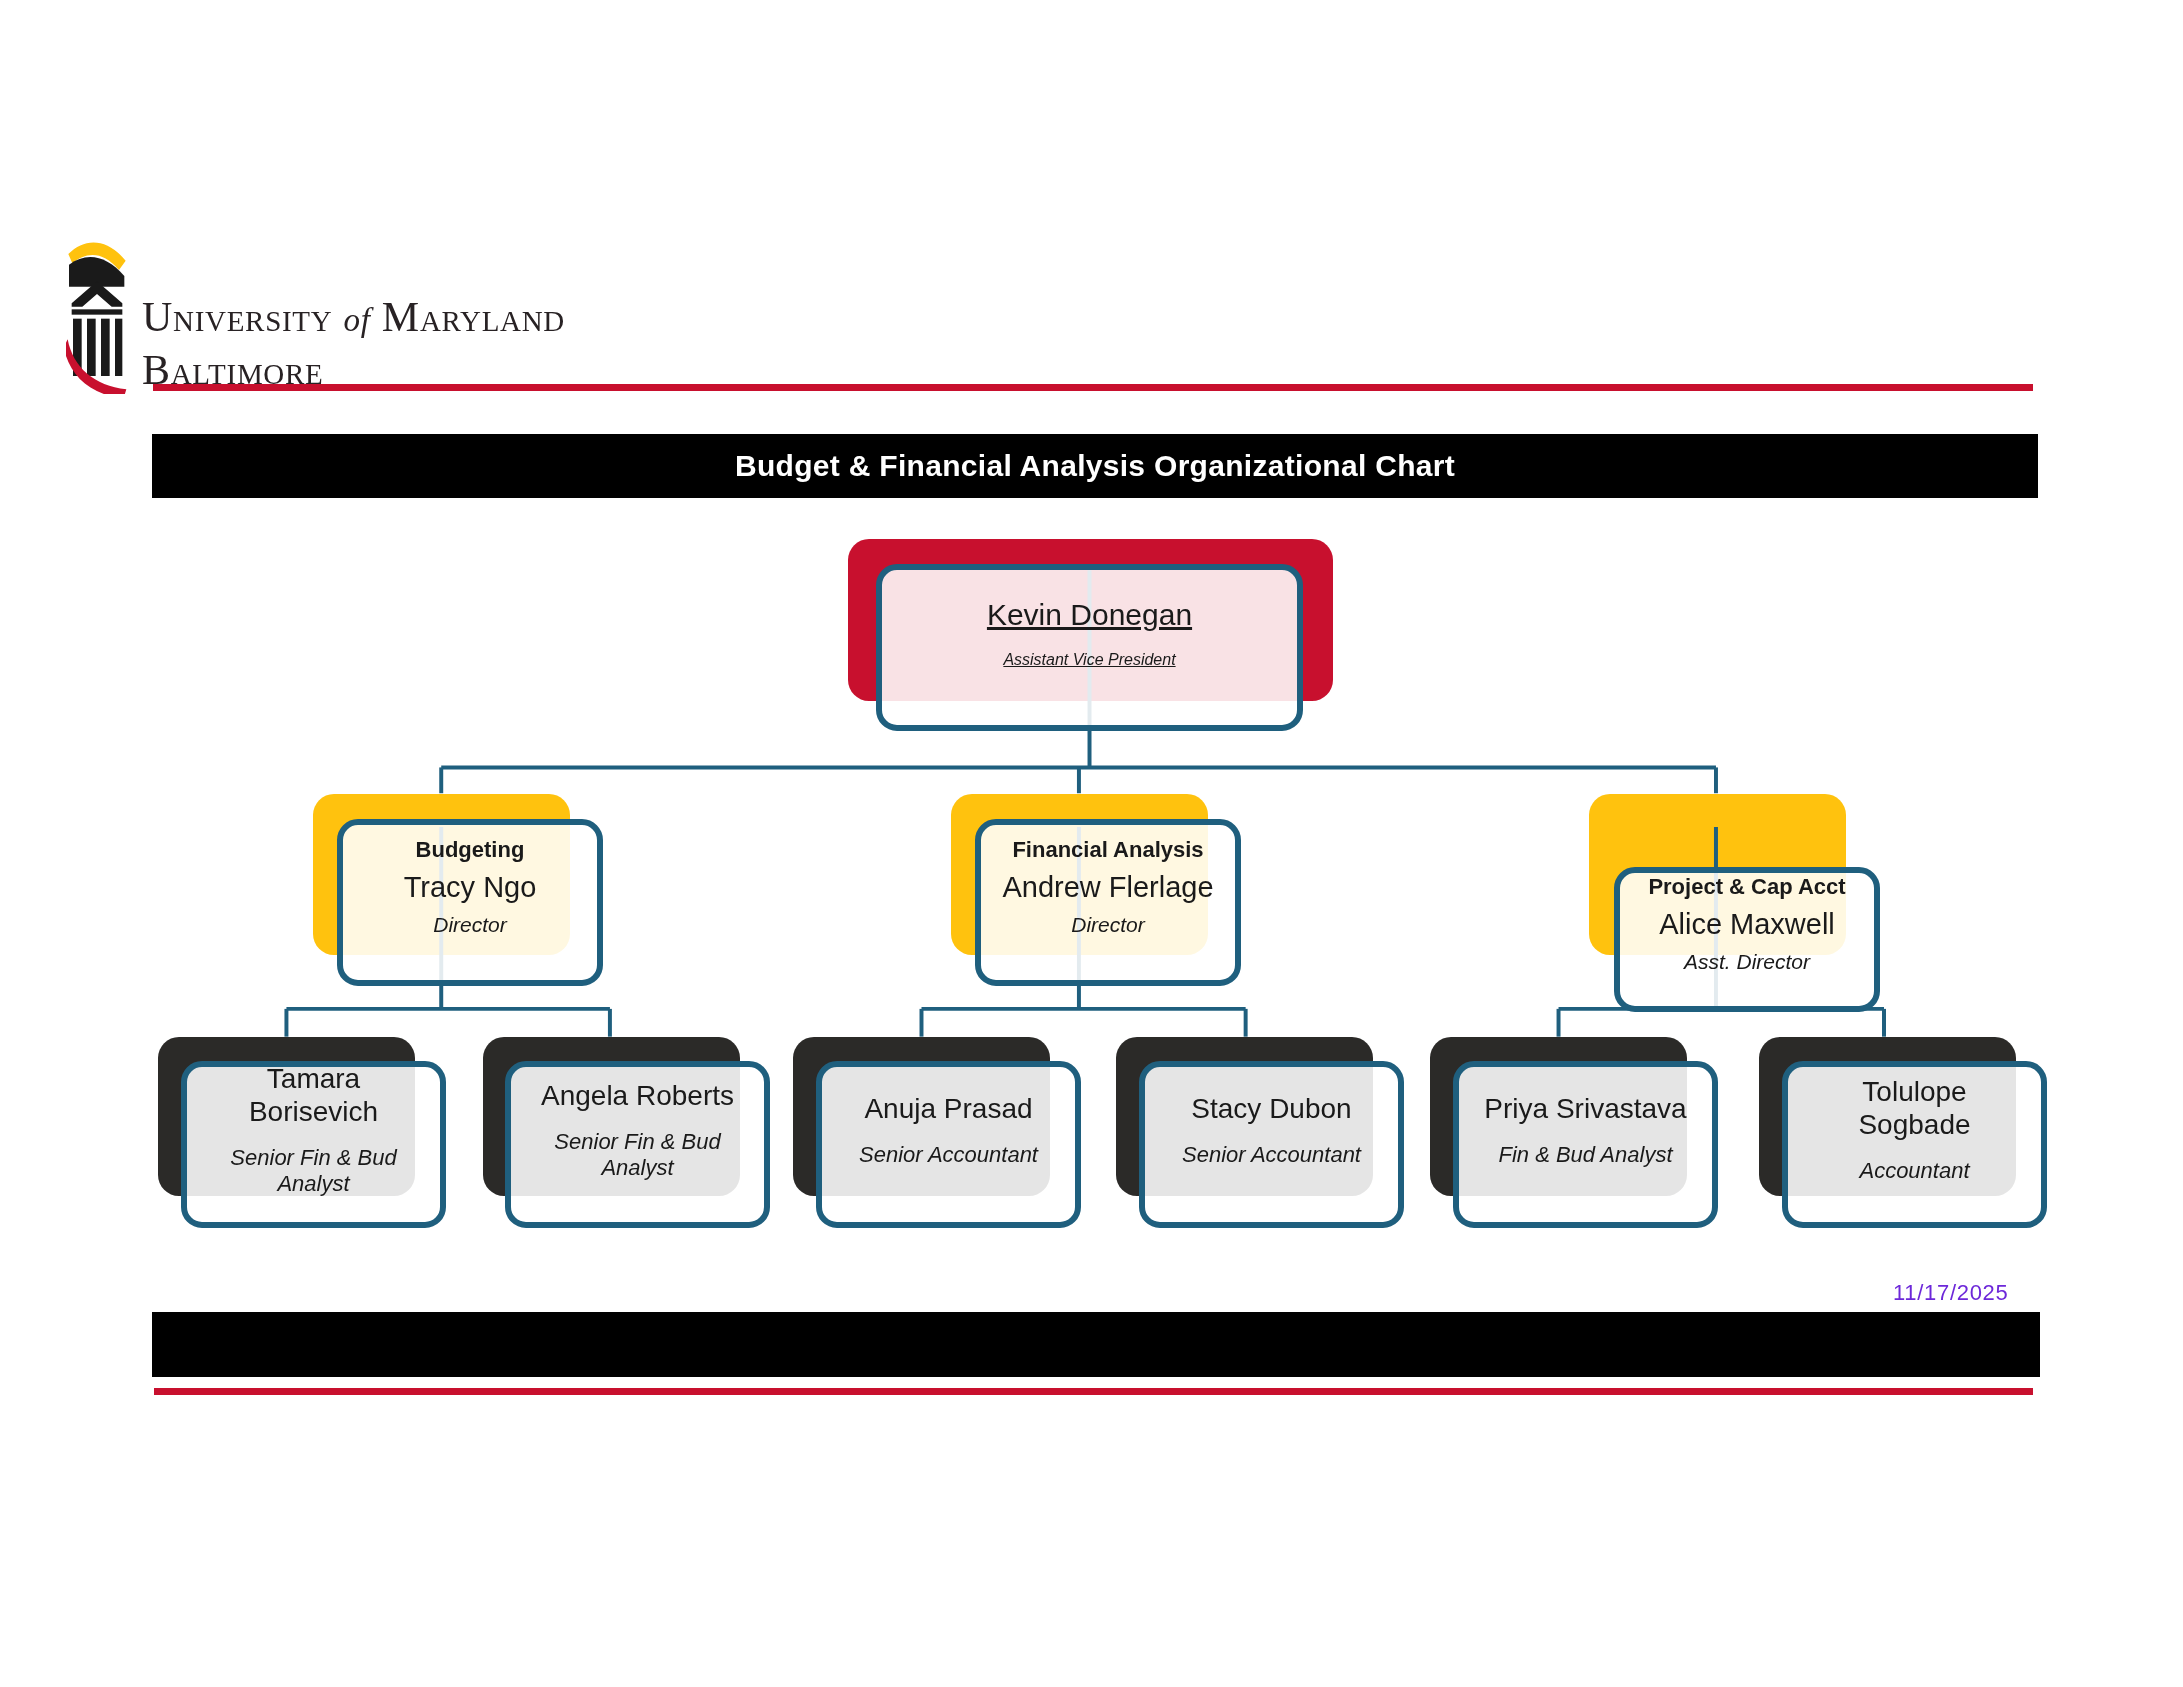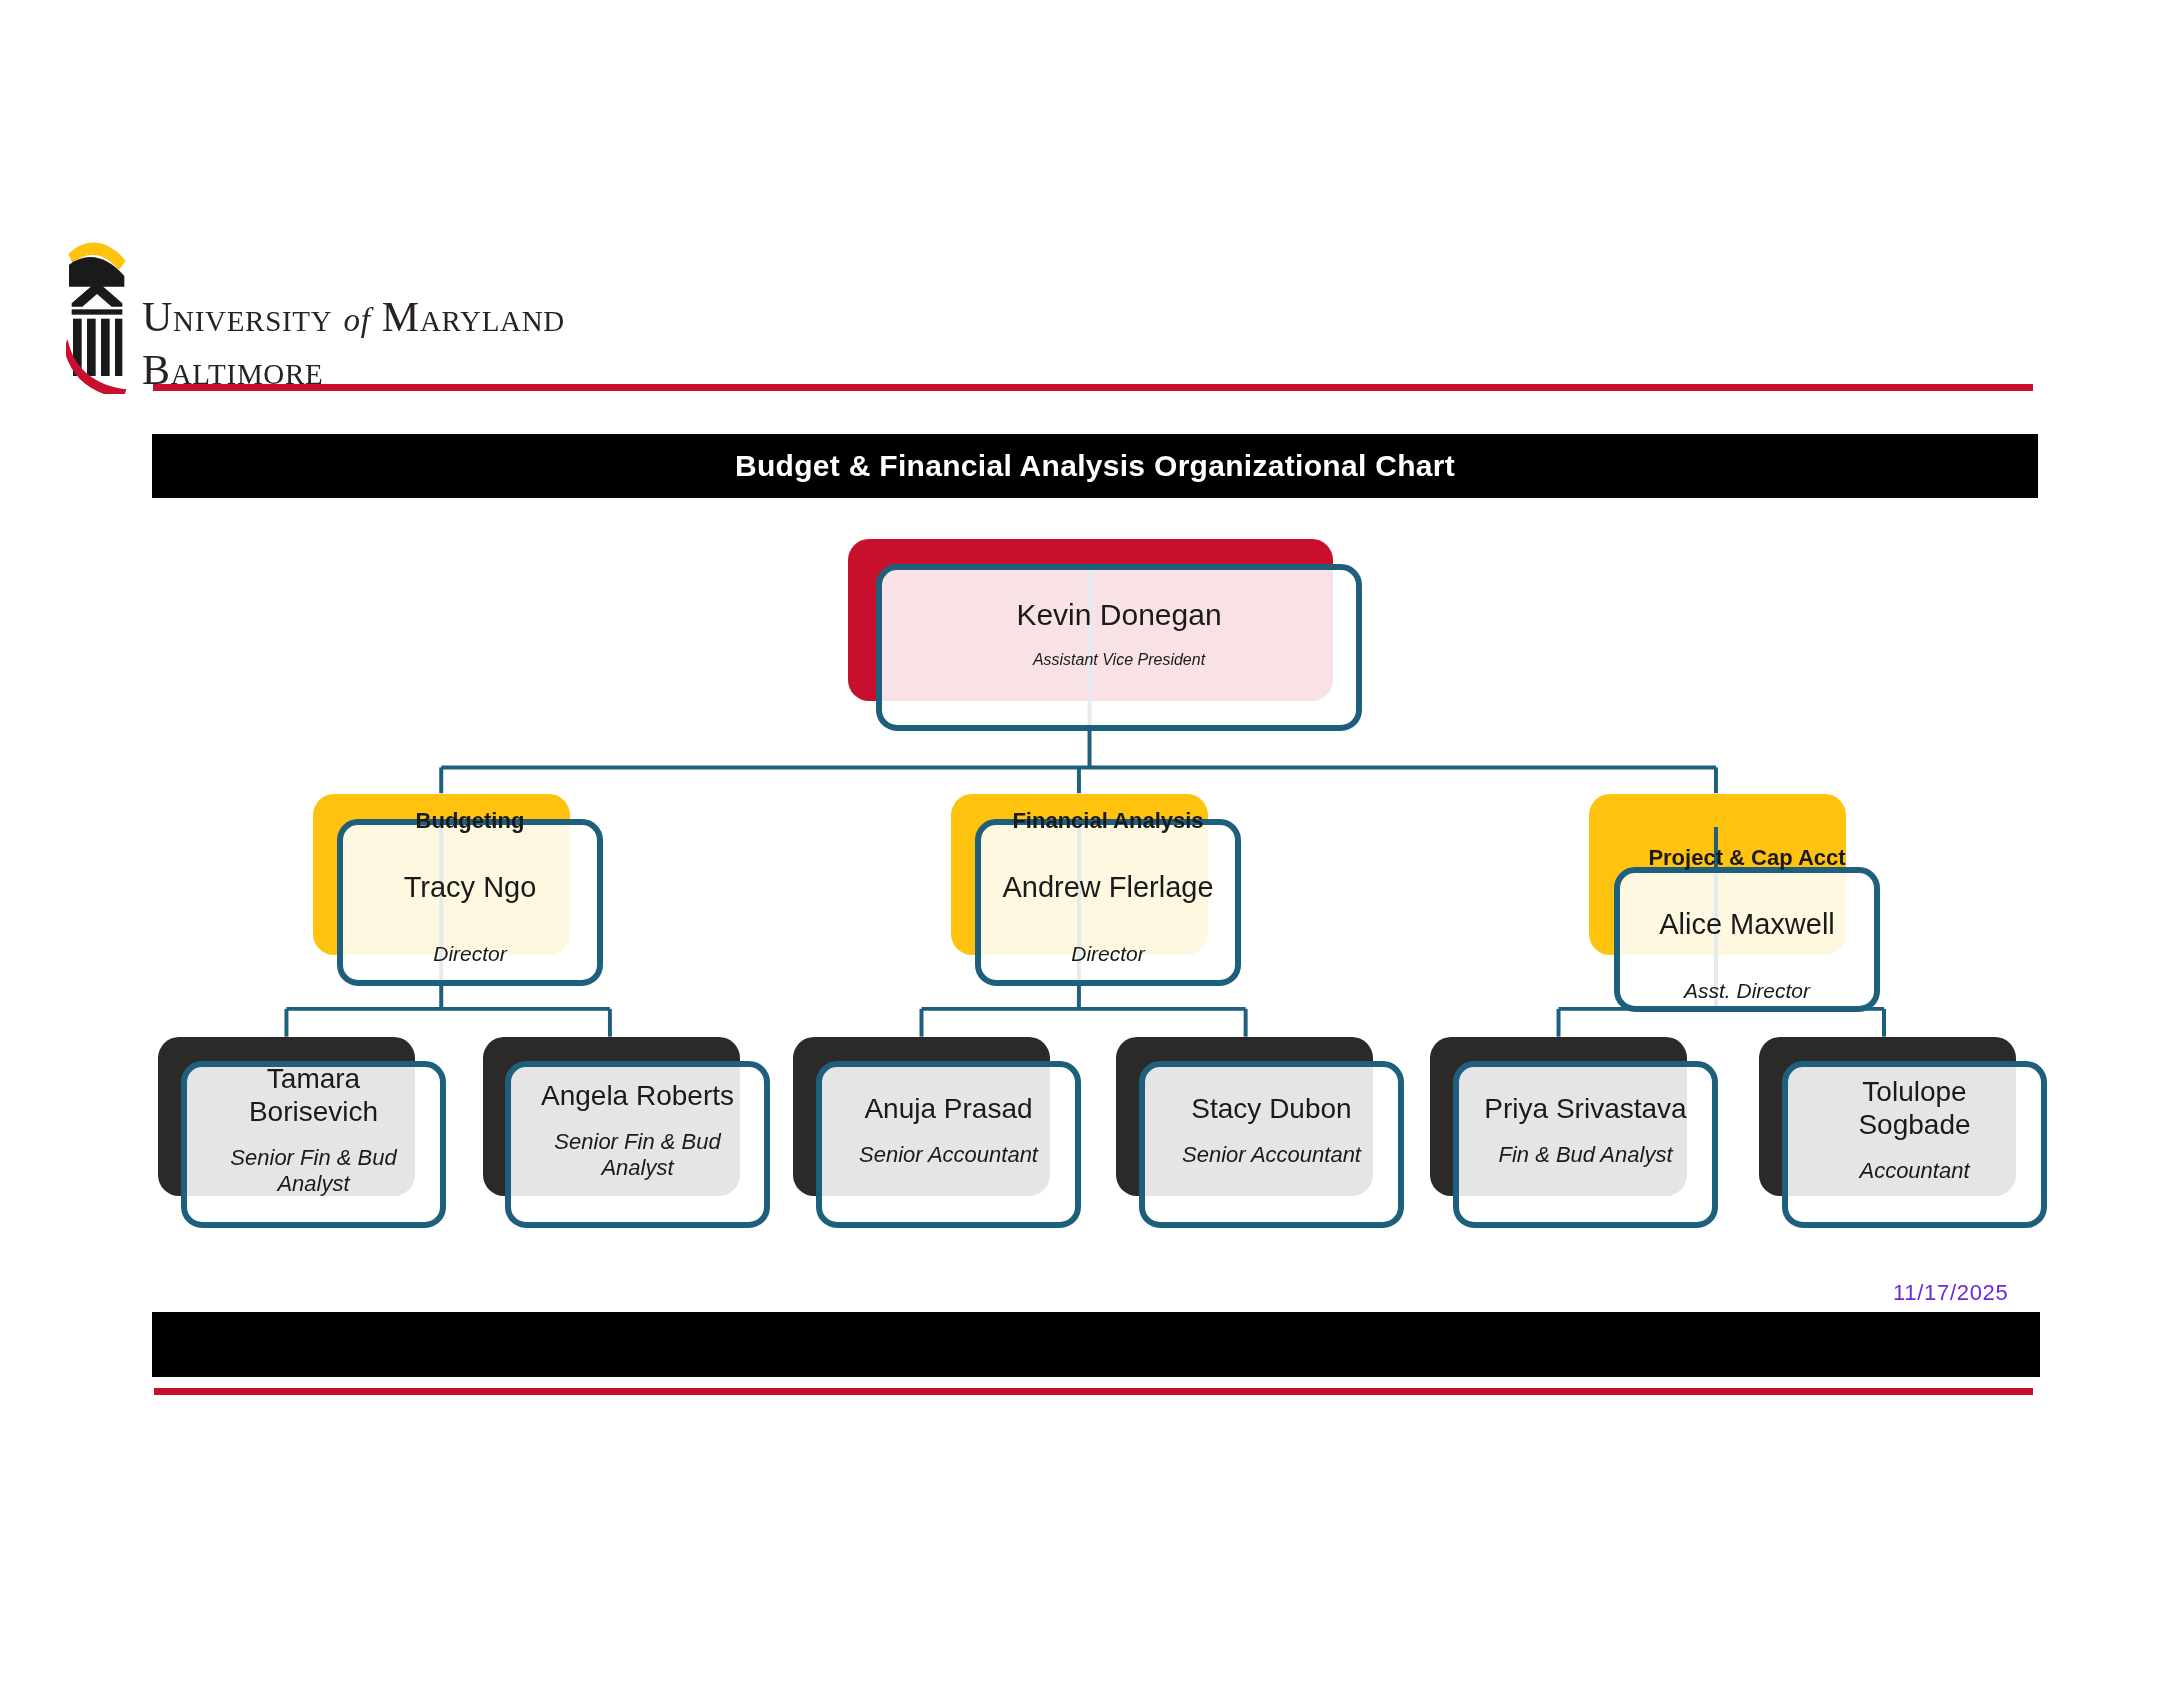--- a/index.html
+++ b/index.html
@@ -31,21 +31,21 @@
   .connectors path{stroke:#1F5F7E;stroke-width:6px;fill:none;}
   .card{position:absolute;z-index:3;box-sizing:border-box;border:6px solid #1F5F7E;border-radius:21px;
         background:rgba(255,255,255,0.88);display:flex;flex-direction:column;align-items:center;
         justify-content:center;text-align:center;}
   .card .dept{font-size:22px;font-weight:bold;line-height:1.2;}
   .card .nm{font-size:28px;line-height:1.18;}
   .card .rl{font-size:22px;font-style:italic;line-height:1.18;}
   .card-root{padding-bottom:29px;}
   .card-root .nm{font-size:30px;}
   .card-root .rl{font-size:16px;margin-top:18.5px;}
-  .card-mgr{padding-bottom:30px;gap:29px;}
+  .card-mgr{padding-bottom:30px;}
   .card-mgr .nm{font-size:29px;margin-top:6.6px;}
   .card-mgr .rl{font-size:21px;margin-top:9.3px;}
   .card-staff{padding:0 13.2px 30px 13.2px;}
   .card-staff .rl{margin-top:17px;}
   .nm.nowrap{white-space:nowrap;}
   .nm.narrow{max-width:198px;}
 </style>
 </head>
 <body>
 
@@ -87,21 +87,21 @@
     <path d="M1393,1525 L1883,1525"></path>
     <path d="M1393,1525 L1393,1567"></path>
     <path d="M1883,1525 L1883,1567"></path>
     <path d="M2594,1250 L2594,1525"></path>
     <path d="M2356,1525 L2848,1525"></path>
     <path d="M2356,1525 L2356,1567"></path>
     <path d="M2848,1525 L2848,1567"></path>
   </svg>
 
   <div class="shadow sh-red" style="left:848px;top:539px;width:485px;height:162px;"></div>
-  <div class="card card-root" style="left:876px;top:564px;width:486px;height:167px;">
+  <div class="card card-root" style="left:876px;top:564px;width:427px;height:167px;text-decoration:underline;">
     <div class="nm">Kevin Donegan</div>
     <div class="rl">Assistant Vice President</div>
   </div>
 
   <div class="shadow sh-gold" style="left:313px;top:794px;width:257px;height:161px;"></div>
   <div class="card card-mgr" style="left:337px;top:819px;width:266px;height:167px;">
     <div class="dept">Budgeting</div>
     <div class="nm">Tracy Ngo</div>
     <div class="rl">Director</div>
   </div>

